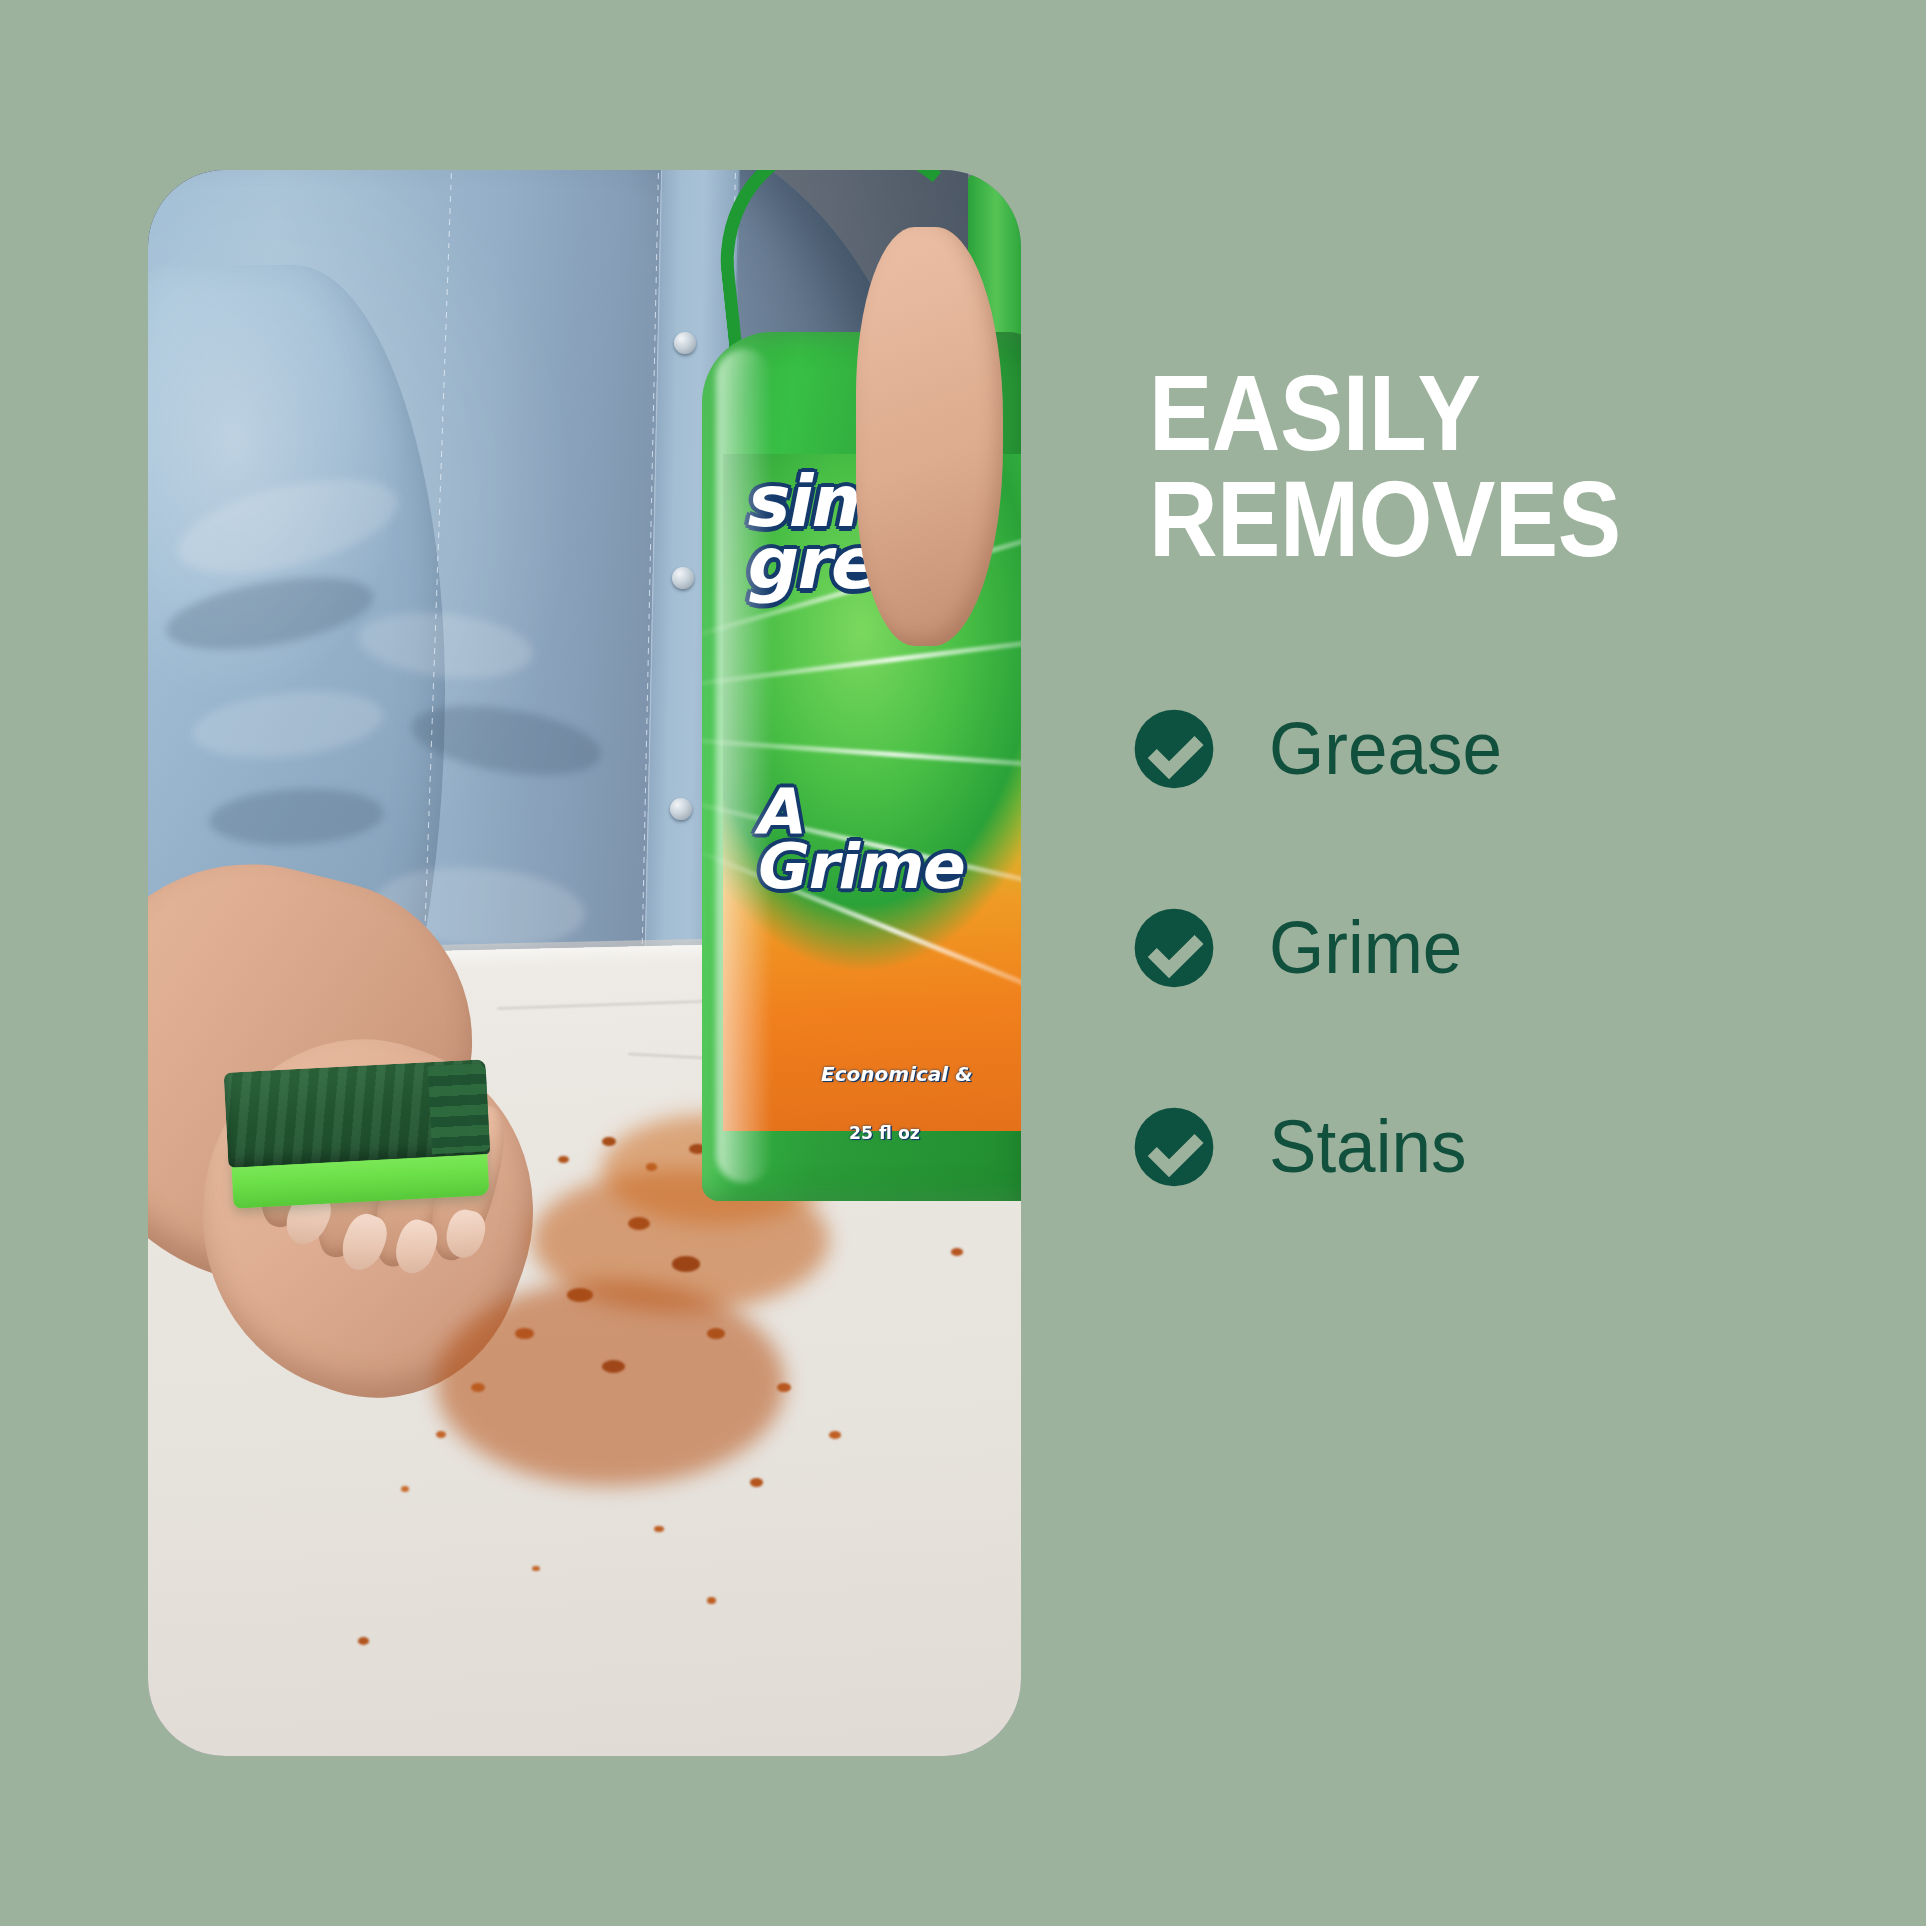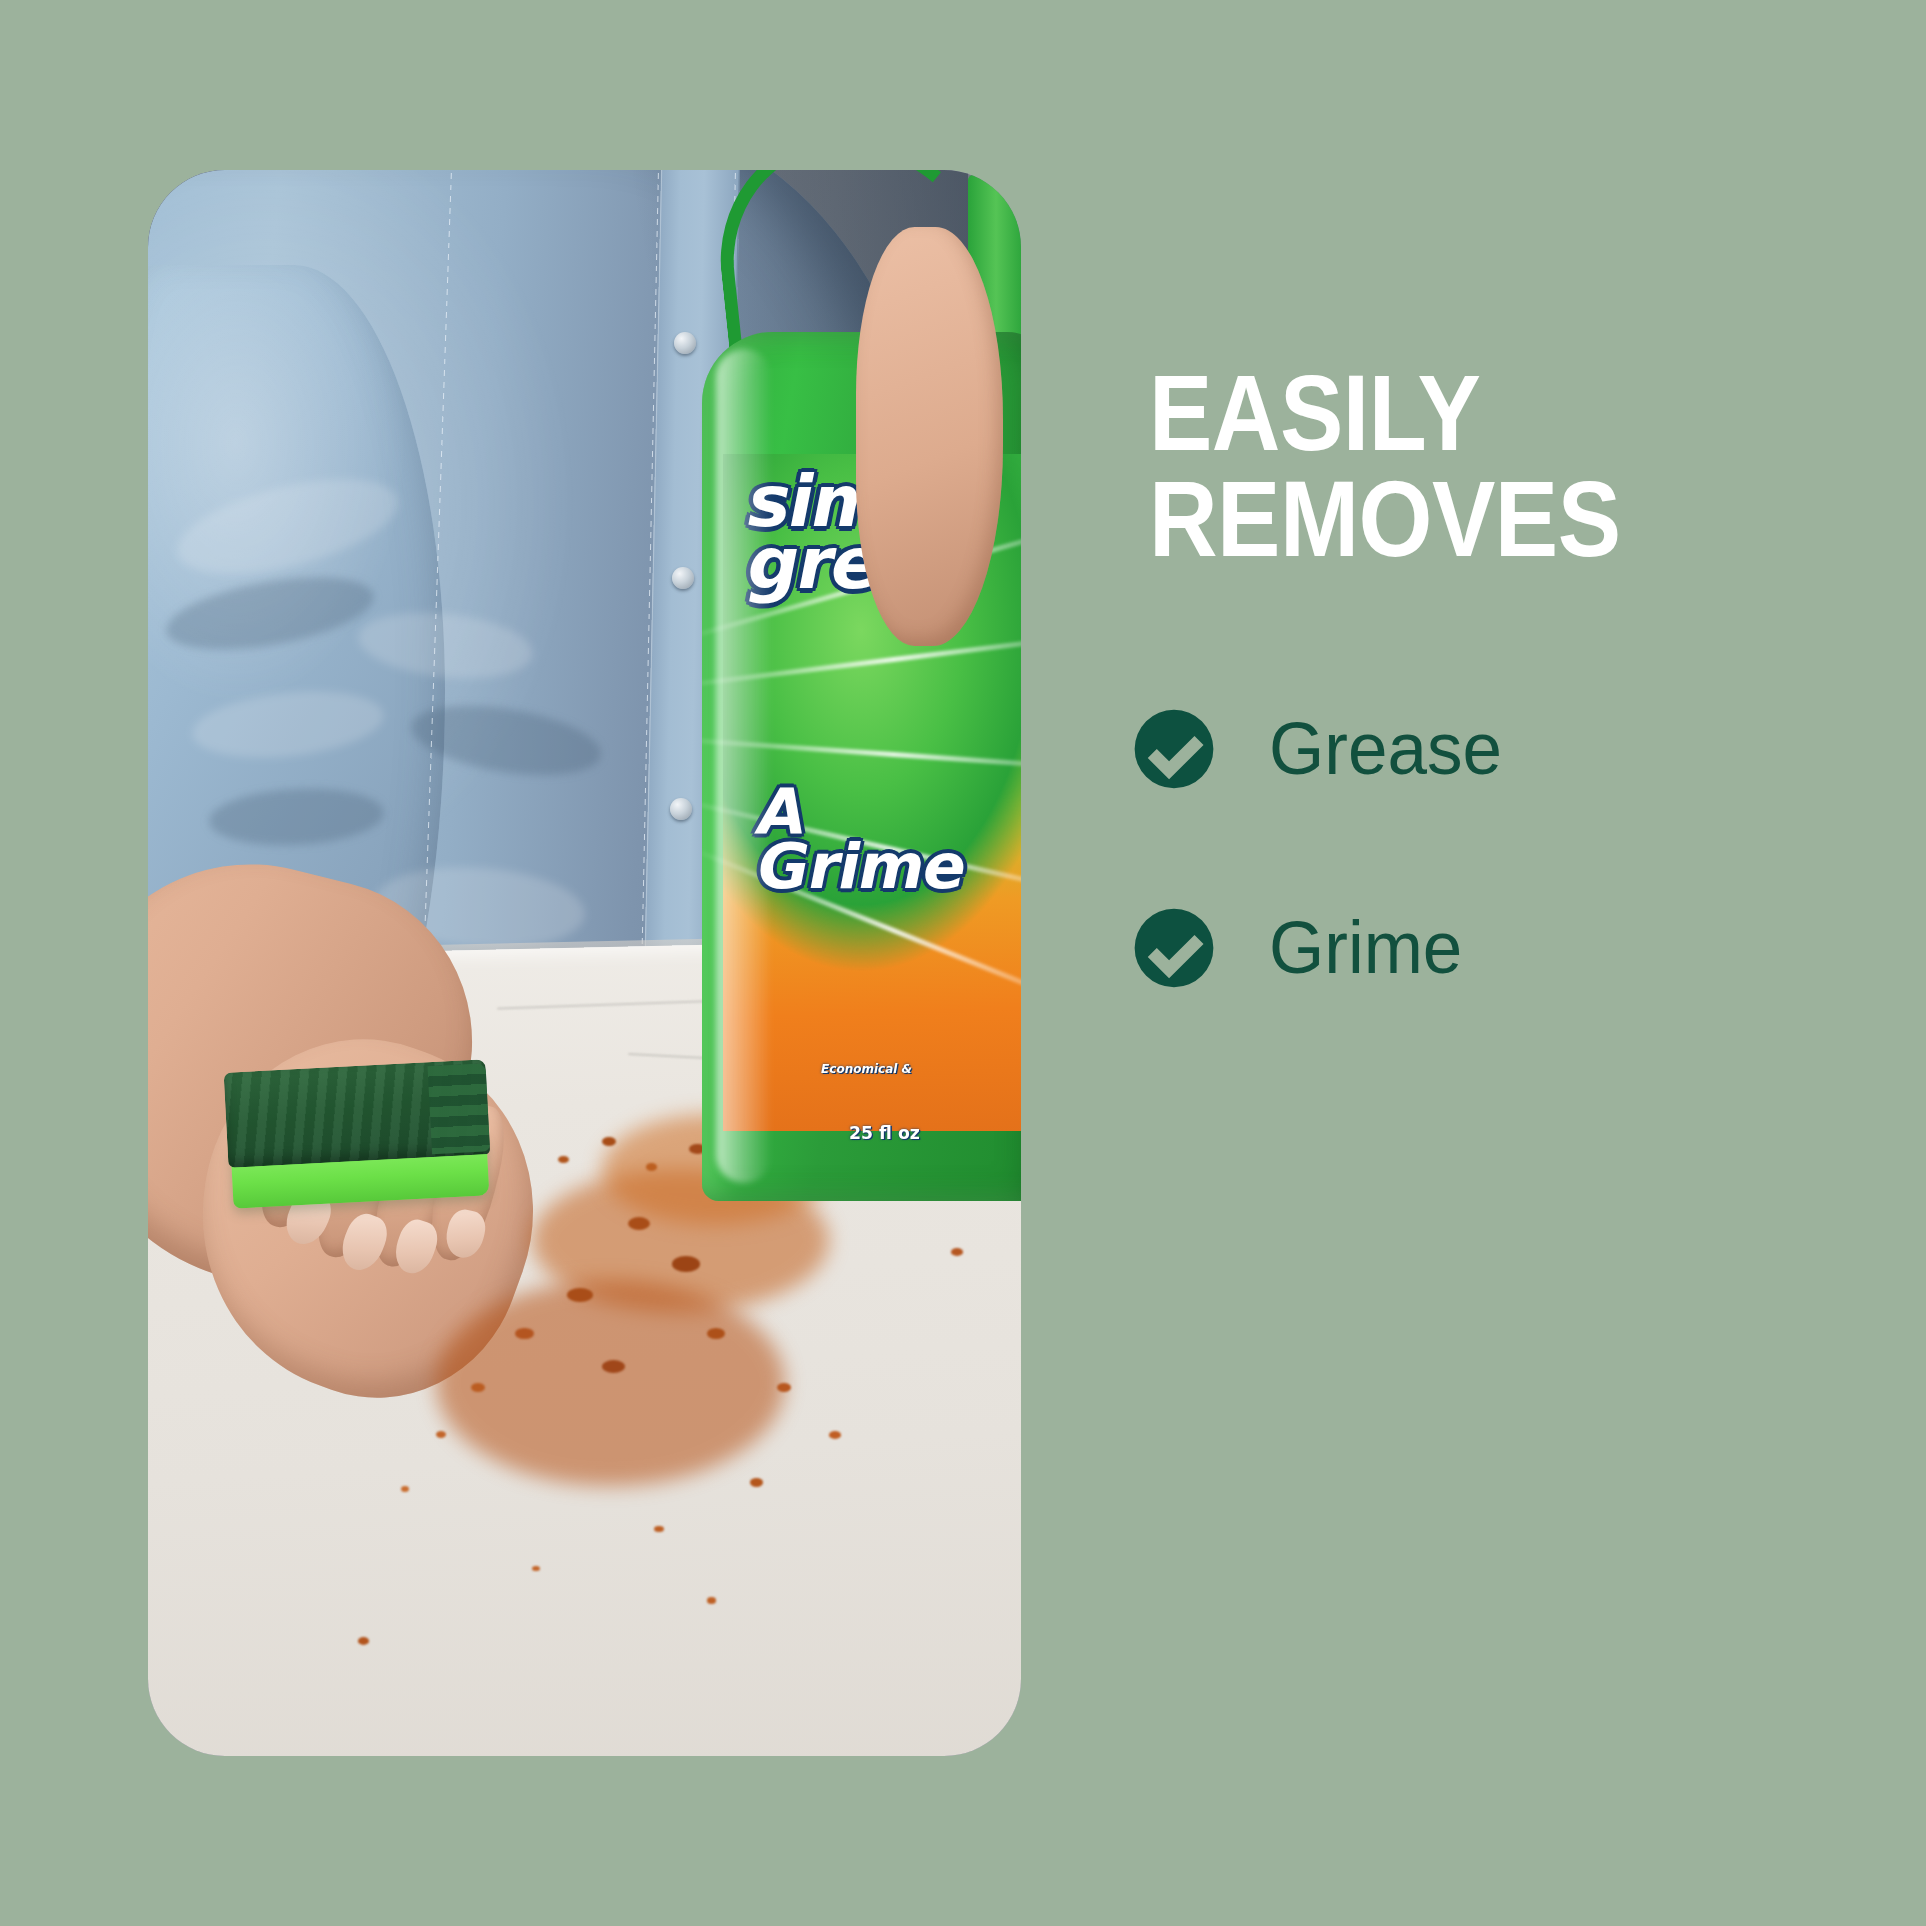--- a/index.html
+++ b/index.html
@@ -215,21 +215,21 @@
     text-shadow:
       -3.9px 0 0 #143a6b, 3.9px 0 0 #143a6b,
       0 -3.9px 0 #143a6b, 0 3.9px 0 #143a6b,
       -2.6px -2.6px 0 #143a6b, 2.6px 2.6px 0 #143a6b,
       -2.6px 2.6px 0 #143a6b, 2.6px -2.6px 0 #143a6b;
     white-space:pre;
   }
   .tagline{
     position:absolute;left:34%;top:84%;
     font-family:"DejaVu Sans", sans-serif;
-    font-weight:bold;font-style:italic;font-size:12px;
+    font-weight:bold;font-style:italic;font-size:20px;
     color:#ffffff;text-shadow:0 0 2.6px #143a6b, 1.3px 1.3px 0 #143a6b;
     white-space:nowrap;
   }
   .netwt{
     position:absolute;left:42%;top:91%;
     font-family:"DejaVu Sans", sans-serif;
     font-weight:bold;font-size:17.3px;
     color:#ffffff;text-shadow:0 0 2.6px #143a6b, 1.3px 1.3px 0 #143a6b;
     white-space:nowrap;
   }
@@ -431,17 +431,23 @@
       <span class="feature-label">Grease</span>
     </li>
 
     <li class="feature-item">
       <svg class="check-icon" viewBox="0 0 100 100">
         <path fill="#0d5140" fill-rule="evenodd" d="M50 2a48 48 0 1 1 0 96 48 48 0 0 1 0-96zM75 34 44 65 29 50l-11 11 26 26 42-42z"></path>
       </svg>
       <span class="feature-label">Grime</span>
     </li>
 
+    <li class="feature-item">
+      <svg class="check-icon" viewBox="0 0 100 100">
+        <path fill="#0d5140" fill-rule="evenodd" d="M50 2a48 48 0 1 1 0 96 48 48 0 0 1 0-96zM75 34 44 65 29 50l-11 11 26 26 42-42z"></path>
+      </svg>
+      <span class="feature-label">Stains</span>
+    </li>
 
   </ul>
 
 </div>
 
 
 </body></html>

